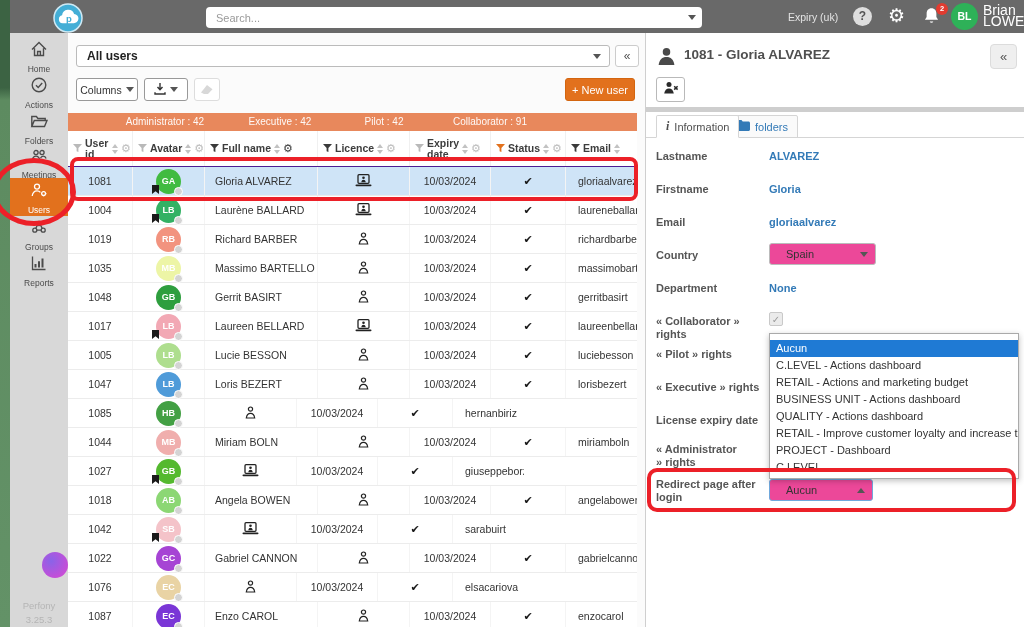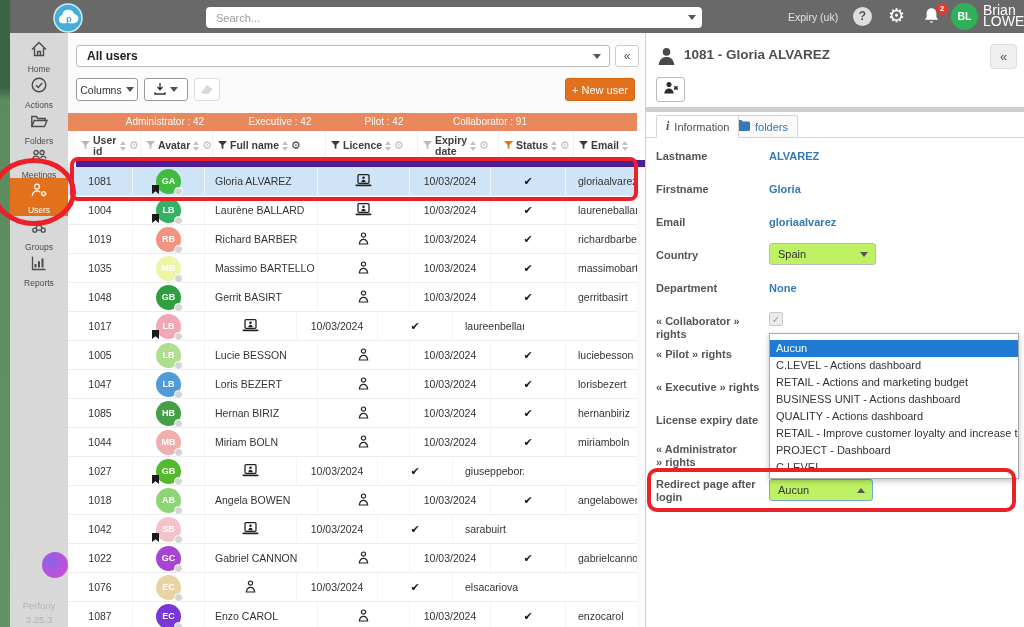--- a/index.html
+++ b/index.html
@@ -53,21 +53,21 @@
   .btn{background:#fff;border:1px solid #999;border-radius:3px;display:flex;align-items:center;justify-content:center;gap:4px;
         font-size:10.5px;color:#333}
   .collapse1{left:547px;top:12px;width:24px;height:22px;border-color:#ccc;color:#555;font-size:12px}
   .colbtn{left:8px;top:45px;width:62px;height:23px}
   .dlbtn{left:76px;top:45px;width:44px;height:23px}
   .erasebtn{left:126px;top:45px;width:26px;height:23px;border-color:#ddd}
   .newuser{left:497px;top:45px;width:70px;height:23px;background:#e2711d;border:1px solid #d3650f;border-radius:3px;
         color:#fff;font-size:11px;display:flex;align-items:center;justify-content:center}
   .band{left:0;top:80px;width:569px;height:18px;background:#e8885c}
   .band span{position:absolute;top:3px;transform:translateX(-50%);font-size:10px;color:rgba(255,255,255,.95)}
-  .thead{left:8px;top:98px;width:569px;height:36px;background:#fff;border-bottom:7px solid #4c1d95;display:flex}
+  .thead{left:0;top:98px;width:569px;height:36px;background:#fff;border-bottom:1px solid #4c1d95;display:flex}
   .hcell{display:flex;align-items:center;gap:3px;padding-left:5px;border-right:1px solid #f0f0f0}
   .hcell .hl{font-size:10.5px;font-weight:bold;color:#3d3d3d;line-height:11px}
   .funnel svg{display:block}
   .f-gray{fill:#b9b9b9}
   .car{display:inline-flex;flex-direction:column;gap:2px}
   .car i{display:block;width:0;height:0;border-left:3.5px solid transparent;border-right:3.5px solid transparent}
   .car .u{border-bottom:4px solid #c2c2c2}
   .car .d{border-top:4px solid #c2c2c2}
   .hgear{font-size:11px;color:#bdbdbd;line-height:11px}
   .rows{left:0;top:134px;width:569px}
@@ -91,22 +91,22 @@
       display:flex;align-items:center;justify-content:center}
   .graybar{left:0;top:74px;width:379px;height:5px;background:#cecece}
   .tab{position:absolute;top:82px;height:23px;display:flex;align-items:center;gap:5px;padding:0 9px;
       border:1px solid #d5d5d5;border-radius:2px 2px 0 0;font-size:11px}
   .tab1{left:10px;background:#fff;border-bottom:1px solid #fff;color:#4f4f4f;z-index:2}
   .tab2{left:81px;background:#fafafa;color:#337ab7}
   .tabline{left:0;top:104px;width:379px;height:1px;background:#d5d5d5}
   .ii{font-family:"Liberation Serif",serif;font-weight:bold;font-style:italic;font-size:12px}
   .flabel{position:absolute;left:10px;width:110px;font-size:11px;font-weight:bold;color:#555;line-height:13px}
   .fval{position:absolute;left:123px;font-size:11px;font-weight:bold;color:#337ab7}
-  .fselect{position:absolute;left:123px;width:107px;height:22px;background:#bef264;border:1px solid #bbb;border-radius:3px;
-      font-size:11px;color:#333;display:flex;align-items:center;padding-left:8px}
+  .fselect{position:absolute;left:123px;width:107px;height:22px;background:#ec4899;border:1px solid #bbb;border-radius:3px;
+      font-size:11px;color:#333;display:flex;align-items:center;padding-left:16px}
   .fselect .tri-d,.fselect .tri-u{position:absolute;right:7px}
   .chk{position:absolute;left:123px;width:14px;height:14px;background:#ebebeb;border:1px solid #c9c9c9;border-radius:2px;
       color:#9a9a9a;font-size:10px;text-align:center;line-height:13px}
   .ddown{left:123px;top:300px;width:250px;background:#fff;border:1px solid #aaa;box-shadow:0 2px 6px rgba(0,0,0,.25);
       padding:6px 0 2px 0;z-index:20}
   .opt{height:17px;line-height:17px;font-size:11px;color:#333;padding-left:6px;white-space:nowrap;overflow:hidden}
   .opt.on{background:#1f7ad4;color:#fff}
 
   
   .anno{border:4px solid #ec2028;z-index:50;pointer-events:none}
@@ -453,20 +453,21 @@
           <div class="c c-id">1017</div>
           <div class="c c-av">
             <span class="av" style="background:#f2a8b4">
               <span>LB</span>
               <span class="bm"><svg width="7" height="9" viewBox="0 0 7 9">
                   <path d="M0 0h7v9L3.5 6.2 0 9z" fill="#1a1a1a"></path>
                 </svg></span>
               <span class="dot"></span>
             </span>
           </div>
+          <div class="c c-name">Laureen BELLARD</div>
           <div class="c c-lic">
             <span><svg width="17" height="13" viewBox="0 0 17 13">
                 <rect x="3" y="0.7" width="11" height="8.6" rx="1" fill="none" stroke="#222" stroke-width="1.3"></rect>
                 <circle cx="8.5" cy="3.7" r="1.3" fill="#222"></circle>
                 <path d="M6.2 8.2c.4-1.7 1.2-2.5 2.3-2.5s1.9.8 2.3 2.5z" fill="#222"></path>
                 <rect x="0.5" y="10.4" width="16" height="1.8" rx="0.9" fill="#222"></rect>
               </svg></span>
           </div>
           <div class="c c-exp">10/03/2024</div>
           <div class="c c-st">
@@ -517,21 +518,20 @@
           <div class="c c-em" style="border-right:none">lorisbezert</div>
         </div>
         <div class="trow">
           <div class="c c-id">1085</div>
           <div class="c c-av">
             <span class="av" style="background:#43a044">
               <span>HB</span>
               <span class="dot"></span>
             </span>
           </div>
-          <div class="c c-name">Hernan BIRIZ</div>
           <div class="c c-lic">
             <span><svg width="11" height="13" viewBox="0 0 11 13">
                 <circle cx="5.5" cy="3.1" r="2.1" fill="none" stroke="#222" stroke-width="1.2"></circle>
                 <path d="M1.3 12c.5-3.1 1.9-4.6 4.2-4.6s3.7 1.5 4.2 4.6z" fill="none" stroke="#222" stroke-width="1.2"></path>
               </svg></span>
           </div>
           <div class="c c-exp">10/03/2024</div>
           <div class="c c-st">
             <span class="check">✔</span>
           </div>

